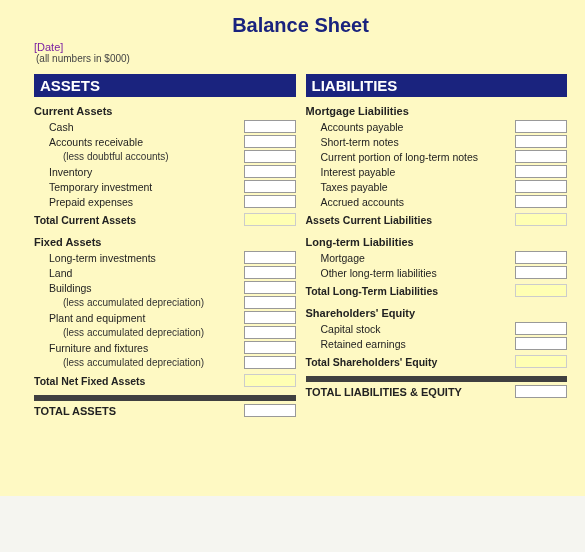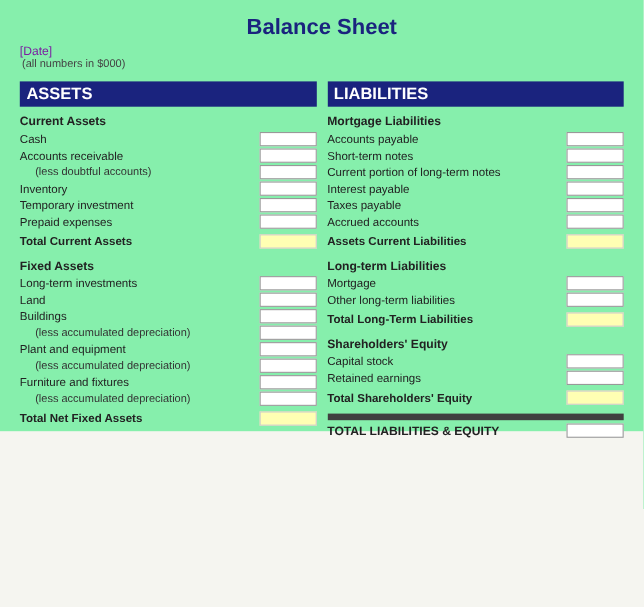--- a/index.html
+++ b/index.html
@@ -7,23 +7,23 @@
       width: 585px;
       height: 552px;
       background: #f5f5f0;
       font-family: Arial, sans-serif;
       font-size: 11px;
       color: #222;
       overflow: hidden;
     }
     .page {
       width: 585px;
-      height: 392px;
-      background: #86efac;
-      padding: 14px 18px 10px 18px;
+      height: 496px;
+      background: #fef9c3;
+      padding: 14px 18px 10px 34px;
     }
     .title {
       text-align: center;
       font-size: 20px;
       font-weight: bold;
       color: #1a237e;
       margin-bottom: 4px;
     }
     .date-line {
       color: #7b1fa2;
@@ -57,20 +57,21 @@
       font-size: 11px;
       margin-top: 8px;
       margin-bottom: 2px;
     }
     .row {
       display: flex;
       align-items: center;
       justify-content: space-between;
       padding: 1px 0;
       min-height: 14px;
+      margin-left: 15px;
     }
     .row-label {
       flex: 1;
       font-size: 10.5px;
     }
     .row-label.indent {
       padding-left: 14px;
       font-size: 10px;
       color: #333;
     }
@@ -188,20 +189,24 @@
       </div>
       <div class="row">
         <span class="row-label indent">(less accumulated depreciation)</span>
         <div class="input-box"></div>
       </div>
       <div class="total-row">
         <span class="total-label">Total Net Fixed Assets</span>
         <div class="input-box yellow"></div>
       </div>
 
+      <div class="bottom-total">
+        <span class="bottom-total-label">TOTAL ASSETS</span>
+        <div class="input-box"></div>
+      </div>
     </div>
 
     <div class="col">
       <div class="section-header">LIABILITIES</div>
 
       <div class="section-title">Mortgage Liabilities</div>
 
       <div class="row">
         <span class="row-label">Accounts payable</span>
         <div class="input-box"></div>

